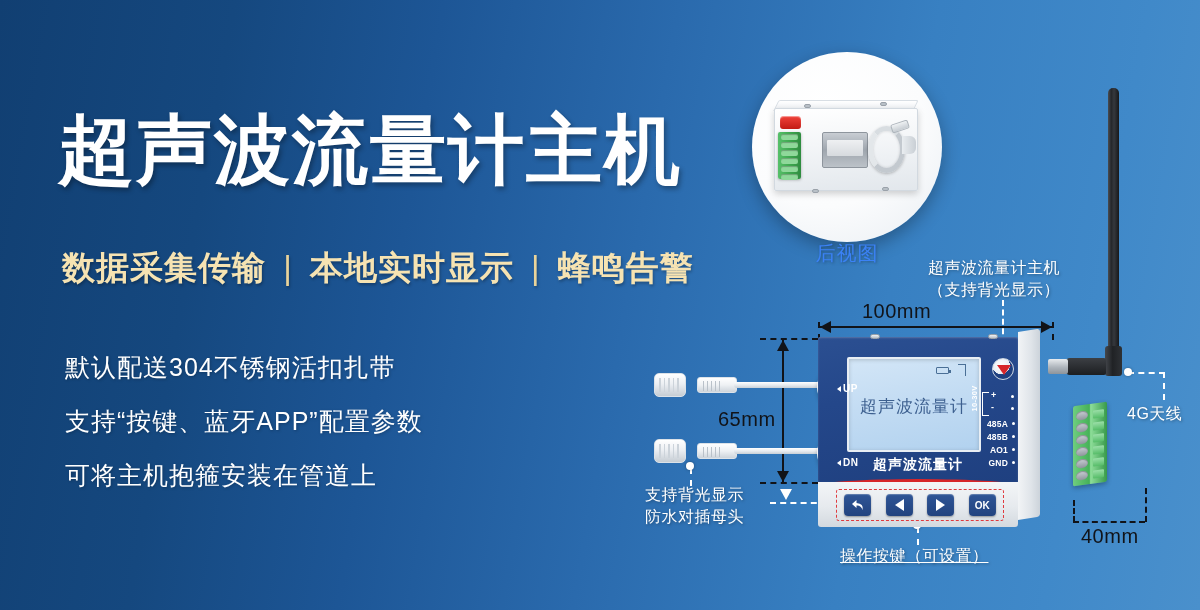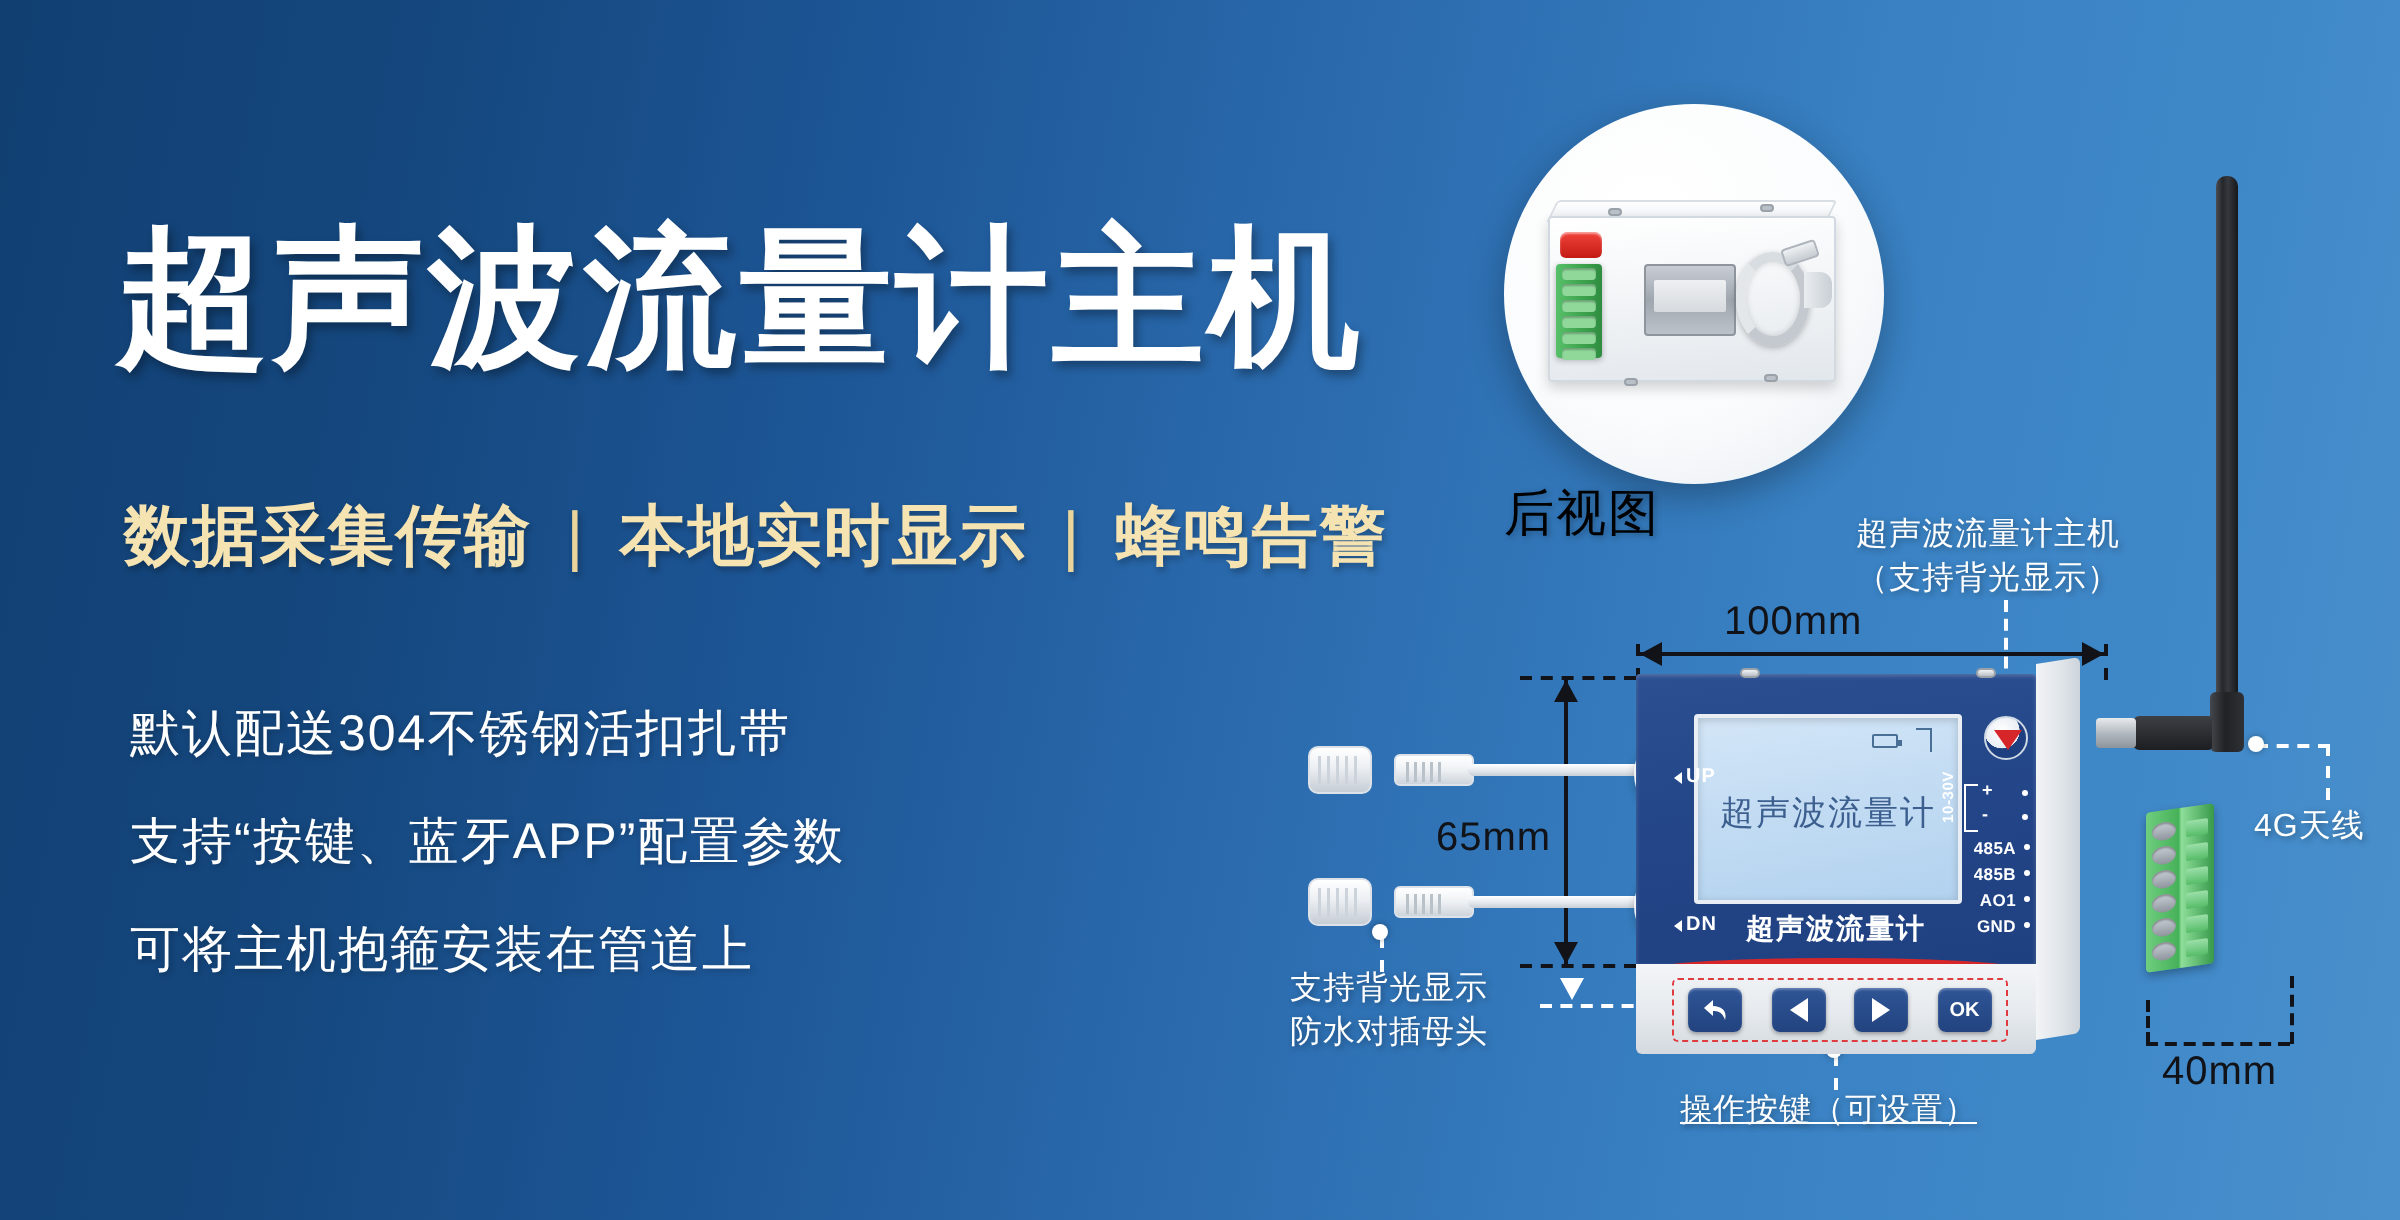--- a/index.html
+++ b/index.html
@@ -98,22 +98,22 @@
   }
   .rv-knob {
     position: absolute; left: 150px; top: 84px; width: 14px; height: 18px;
     background: linear-gradient(90deg,#e9edf0,#c9cfd5); border-radius: 0 6px 6px 0;
   }
   .rv-screw {
     position: absolute; width: 7px; height: 4px; border-radius: 2px;
     background: #b9c0c7; border: 1px solid #9aa1a9;
   }
   .inset-caption {
-    position: absolute; left: 0; right: 0; top: 188px; text-align: left;
-    font-size: 25px; color: #000000; letter-spacing: 1px;
+    position: absolute; left: 0; right: 0; top: 188px; text-align: center;
+    font-size: 20px; color: #3b82f6; letter-spacing: 1px;
     text-shadow: 1px 1px 3px rgba(0,0,0,.3);
   }
 
   
   .callout {
     position: absolute; color: #ffffff; font-size: 16px; line-height: 1.35;
     letter-spacing: .5px; text-shadow: 1px 1px 3px rgba(0,0,0,.35);
     white-space: nowrap;
   }
   .co-lcd     { left: 928px; top: 257px; text-align: center; }

